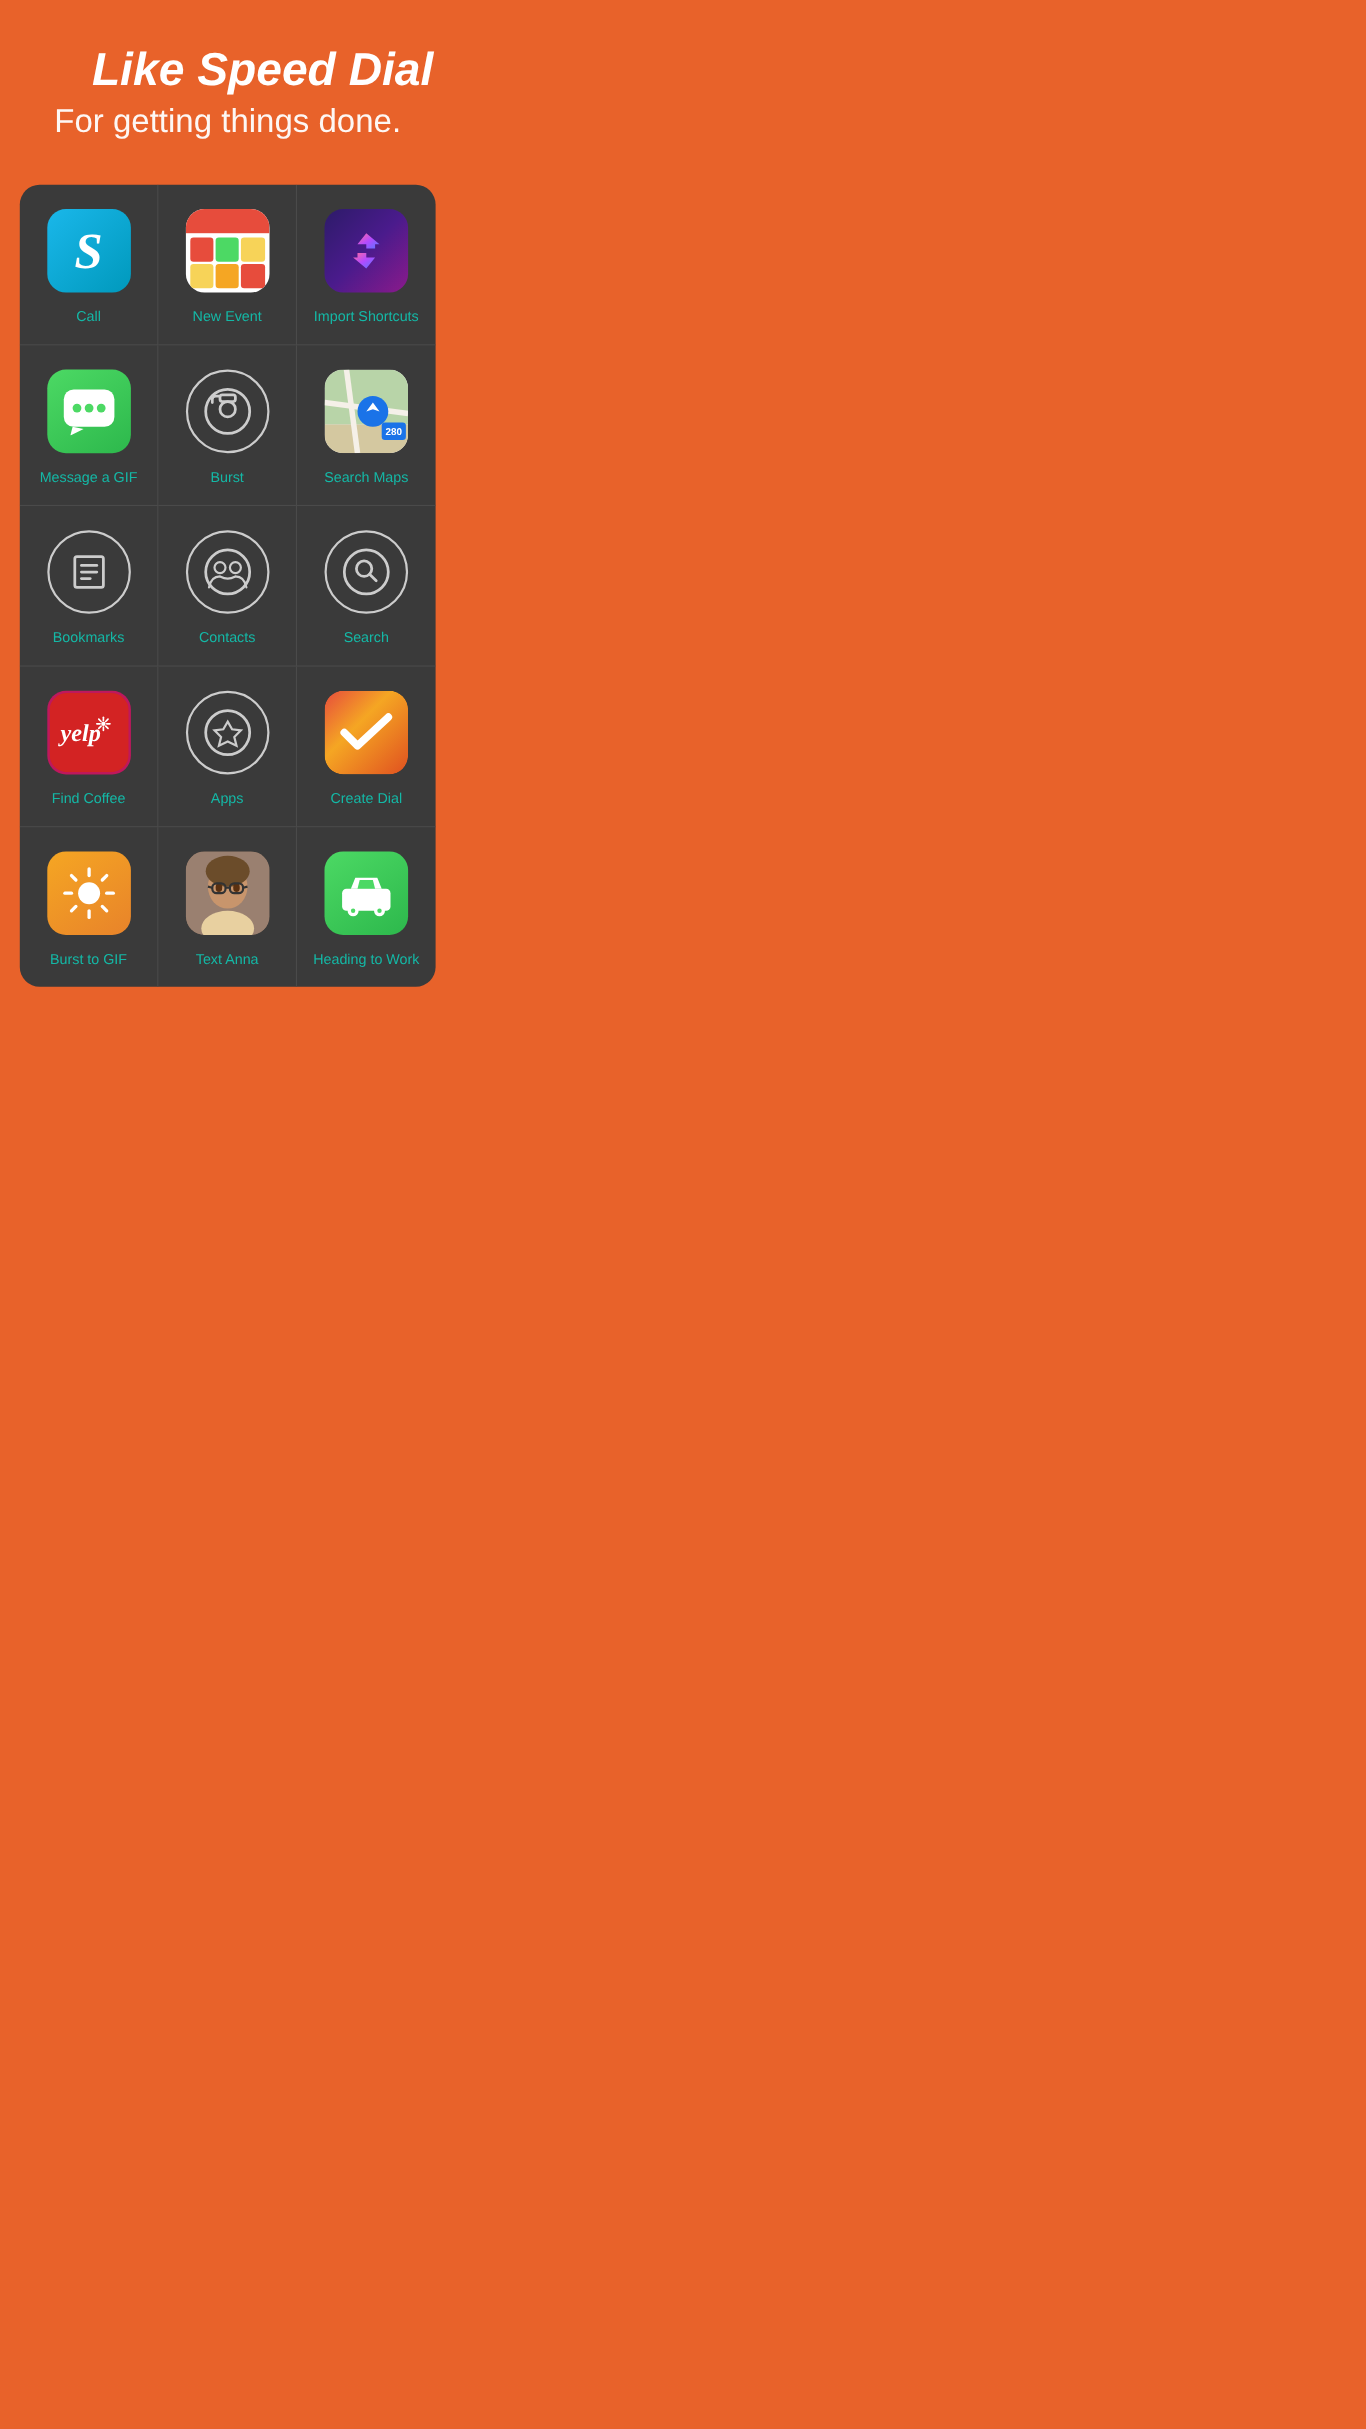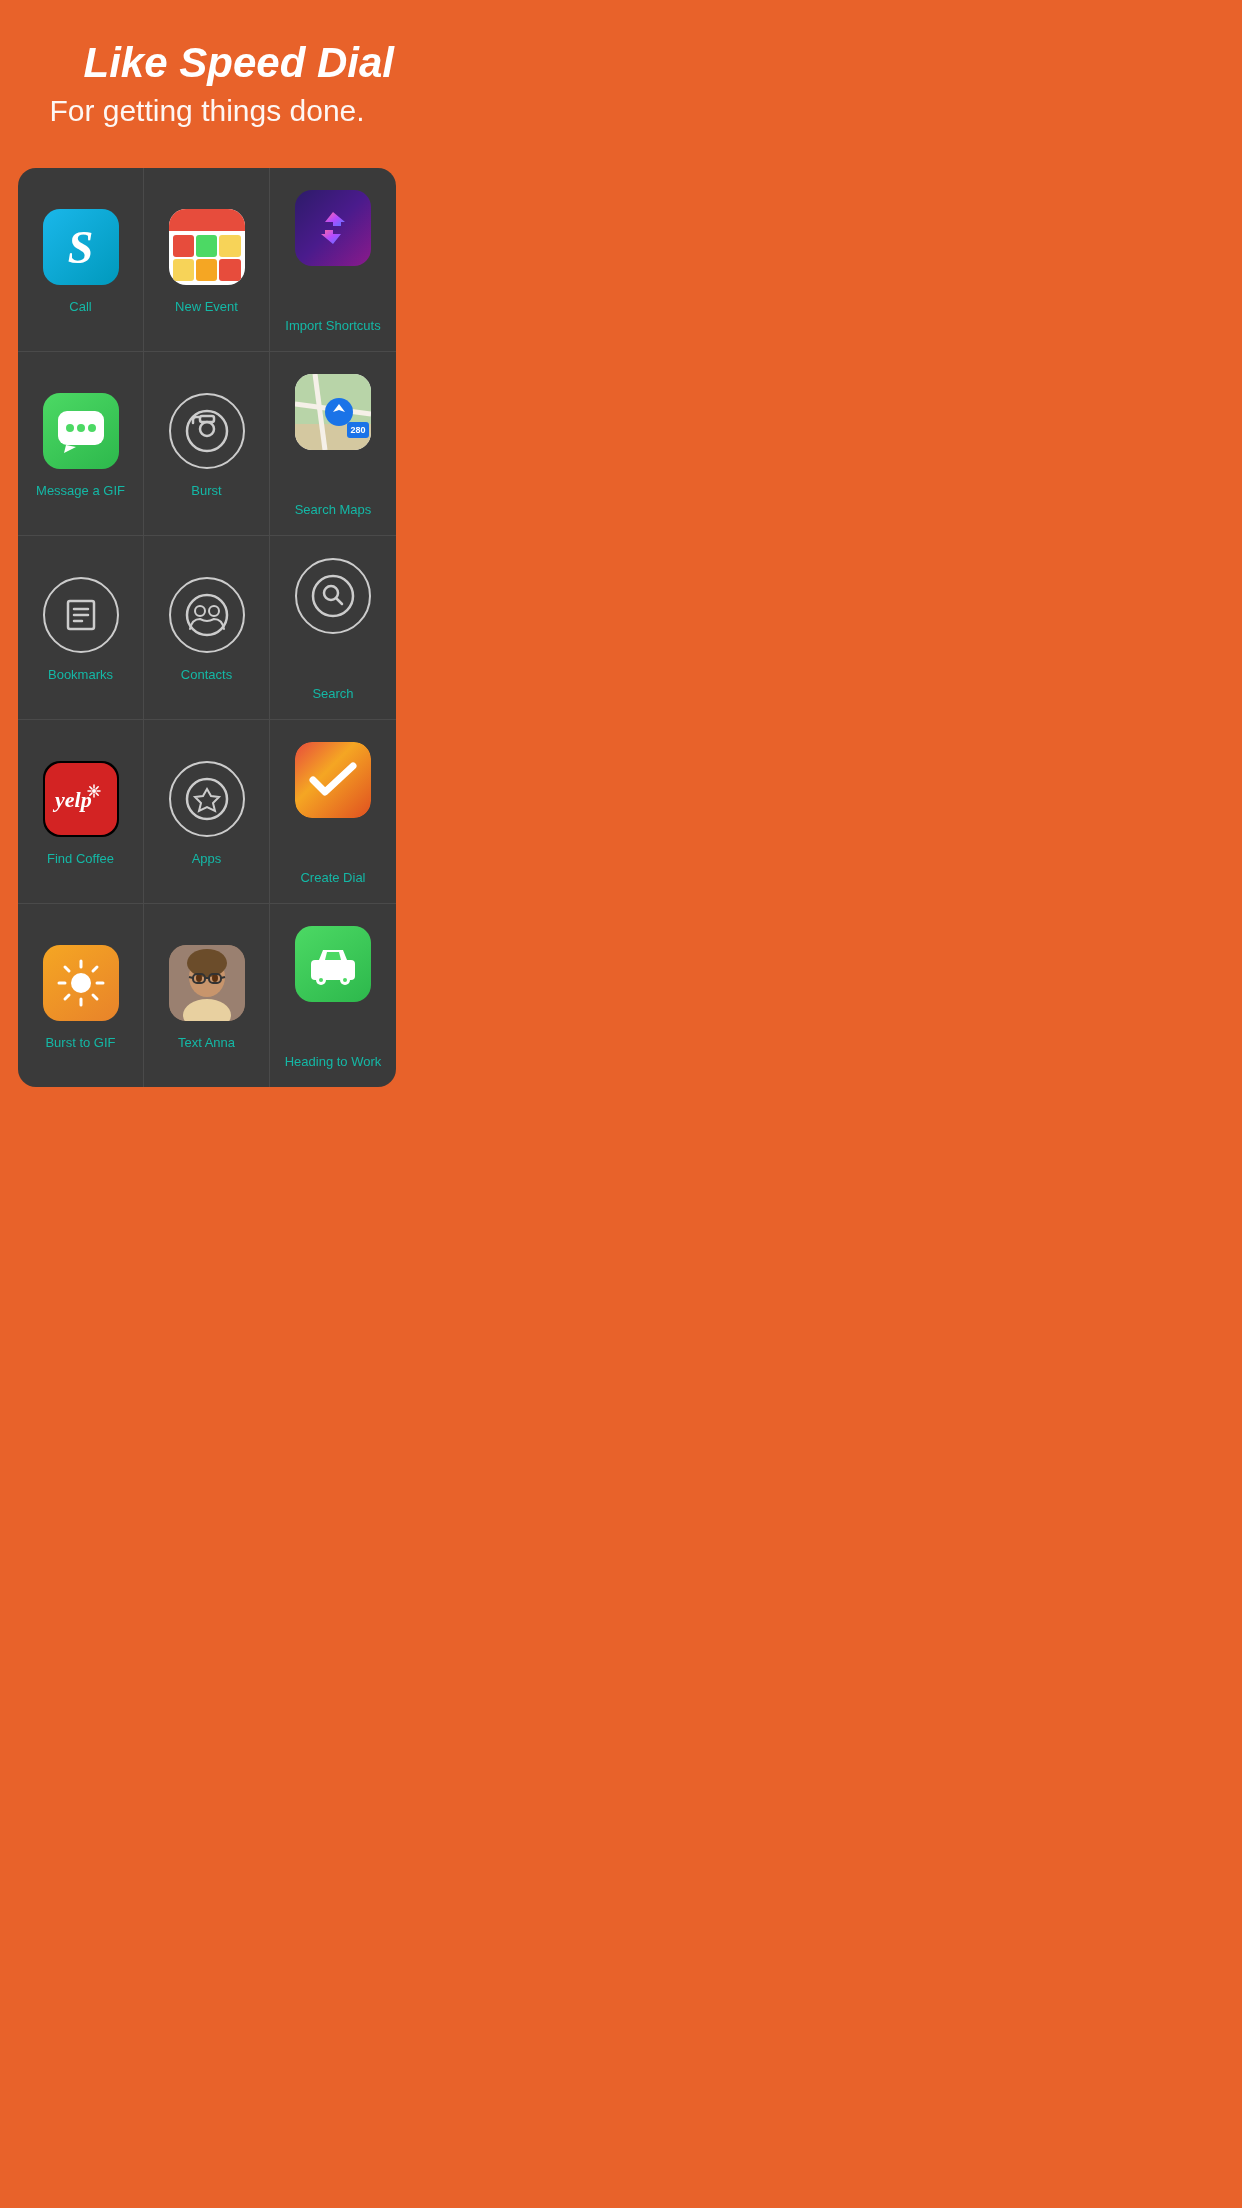--- a/index.html
+++ b/index.html
@@ -55,21 +55,20 @@
       align-items: center;
       justify-content: center;
       padding: 22px 10px 18px;
       border-right: 1px solid #4a4a4a;
       border-bottom: 1px solid #4a4a4a;
       cursor: pointer;
     }
 
     .grid-item:nth-child(3n) {
       border-right: none;
-      gap: 38px;
     }
 
     .grid-item:nth-last-child(-n+3) {
       border-bottom: none;
     }
 
     .icon-wrapper {
       width: 76px;
       height: 76px;
       display: flex;
@@ -168,21 +167,21 @@
     .maps-icon {
       width: 76px;
       height: 76px;
       border-radius: 17px;
       overflow: hidden;
       position: relative;
     }
 
     
     .yelp-icon {
-      background: #000000;
+      background: #be185d;
       width: 76px;
       height: 76px;
       border-radius: 17px;
       display: flex;
       align-items: center;
       justify-content: center;
       color: white;
       font-size: 20px;
       font-weight: 900;
       font-style: italic;

